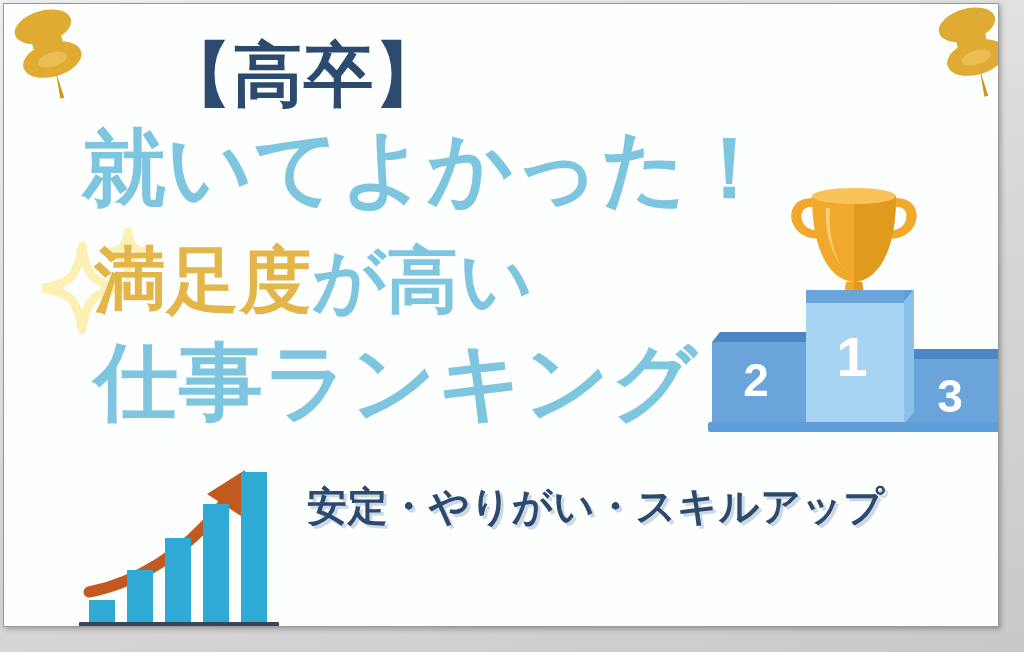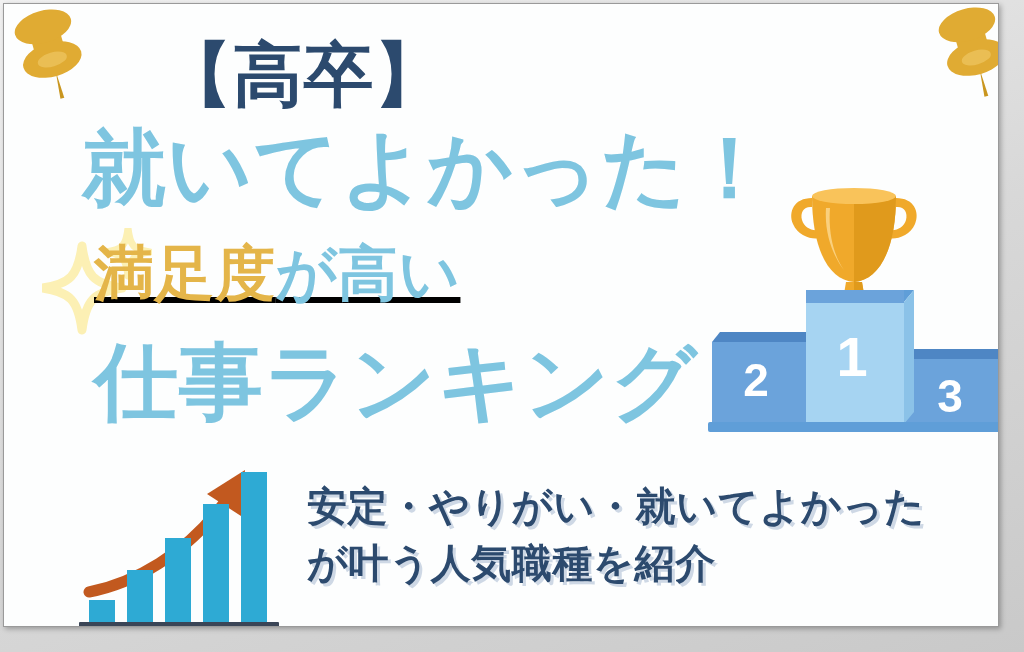--- a/index.html
+++ b/index.html
@@ -72,22 +72,21 @@
     left: 78px;
     top: 122px;
     font-size: 84px;
     color: #7ec5e0;
     text-align: right;
   }
   #line-2 {
     position: absolute;
     left: 90px;
     top: 240px;
-    font-size: 60px;
-    text-decoration: underline;
+    font-size: 72px;
   }
   #line-2 .gold { color: #e4b549; }
   #line-2 .blue { color: #7ec5e0; }
   #line-3 {
     position: absolute;
     left: 90px;
     top: 336px;
     font-size: 84px;
     color: #7ec5e0;
   }
@@ -174,22 +173,21 @@
     <div id="headline">
       <div class="line" id="line-tag">【高卒】</div>
       <div class="line" id="line-1">就いてよかった！</div>
       <div class="line" id="line-2">
         <span class="gold">満足度</span><span class="blue">が高い</span>
       </div>
       <div class="line" id="line-3">仕事ランキング</div>
     </div>
 
     <div id="subtitle">
-      <div>安定・やりがい・就いてよかった</div>
-      <div>が叶う人気職種を紹介</div>
+      <div>安定・やりがい・スキルアップ</div>
     </div>
 
     <div id="podium-art">
       <svg viewBox="0 0 320 270" width="320" height="270">
 
         <g>
           <path d="M118 34 C100 34 94 48 99 60 C104 72 118 76 126 74 L124 66 C117 67 110 63 108 56
                    C106 48 110 42 118 43 Z" fill="#f0a92b"></path>
           <path d="M202 34 C220 34 226 48 221 60 C216 72 202 76 194 74 L196 66 C203 67 210 63 212 56
                    C214 48 210 42 202 43 Z" fill="#f0a92b"></path>

